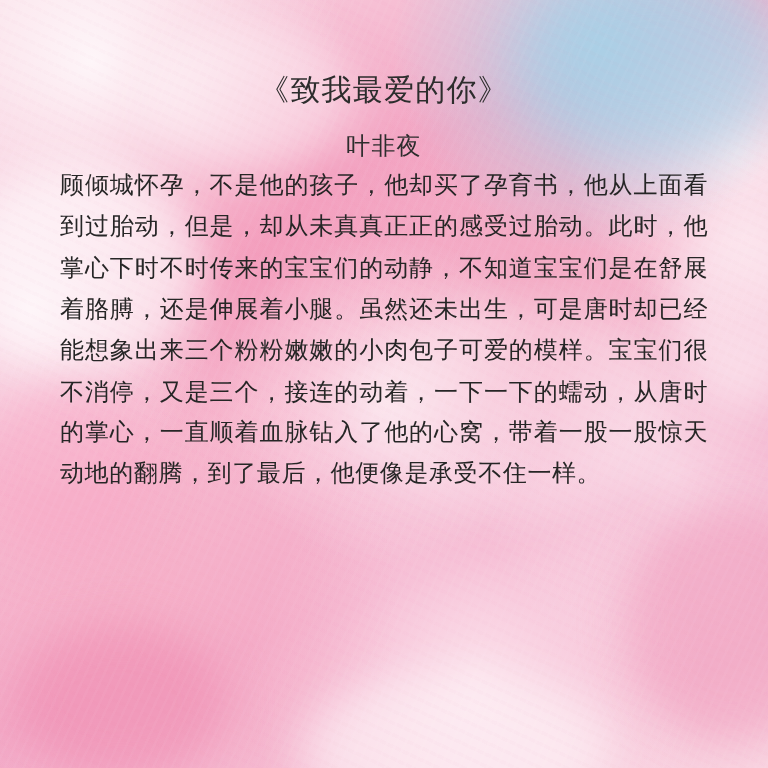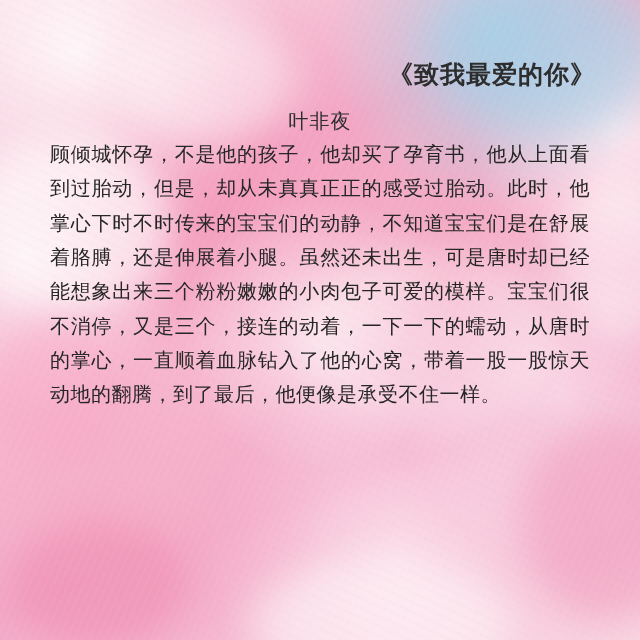--- a/index.html
+++ b/index.html
@@ -57,27 +57,27 @@
       repeating-linear-gradient(25deg, rgba(232,120,165,0.10) 0 3px, rgba(255,255,255,0) 3px 9px);
   }
 
   .content {
     position: absolute;
     inset: 0;
     padding: 56px 44px 0 44px;
     box-sizing: border-box;
   }
   .title {
-    text-align: right;
+    text-align: center;
     color: #2d2d2d;
     font-size: 25px;
     line-height: 1.55;
     letter-spacing: 1px;
     font-family: "DejaVu Serif", "Liberation Serif", serif;
-    font-weight: 700;
+    font-weight: 400;
   }
   .author {
     text-align: center;
     color: #2d2d2d;
     font-size: 20px;
     line-height: 1.6;
     margin-top: 10px;
     letter-spacing: 1px;
     font-family: "DejaVu Serif", "Liberation Serif", serif;
     font-weight: 500;

